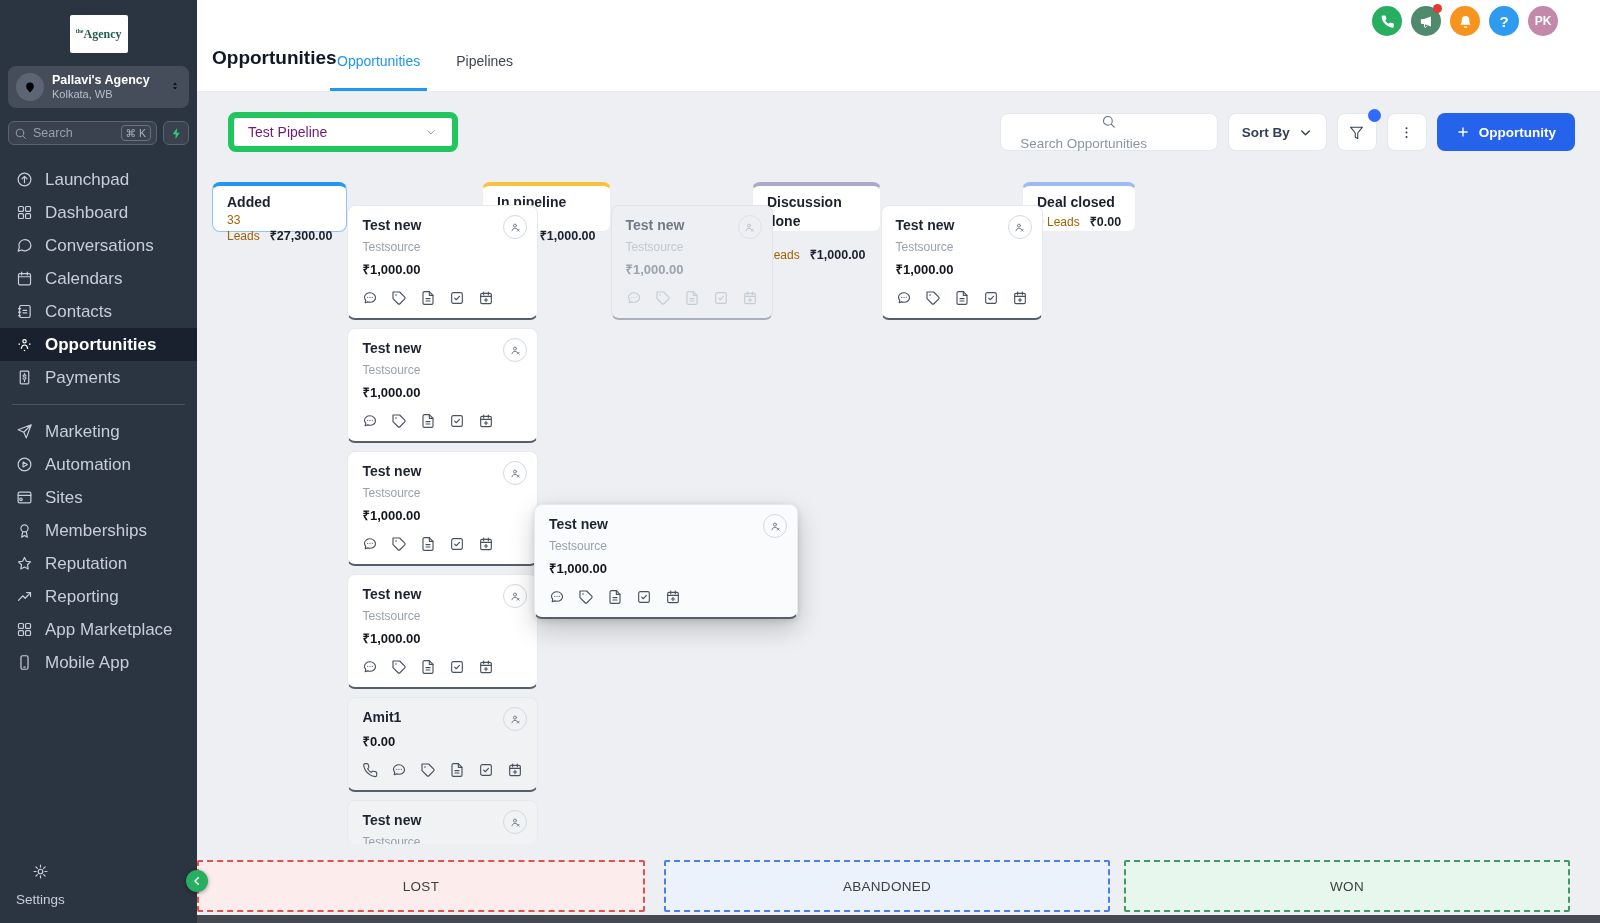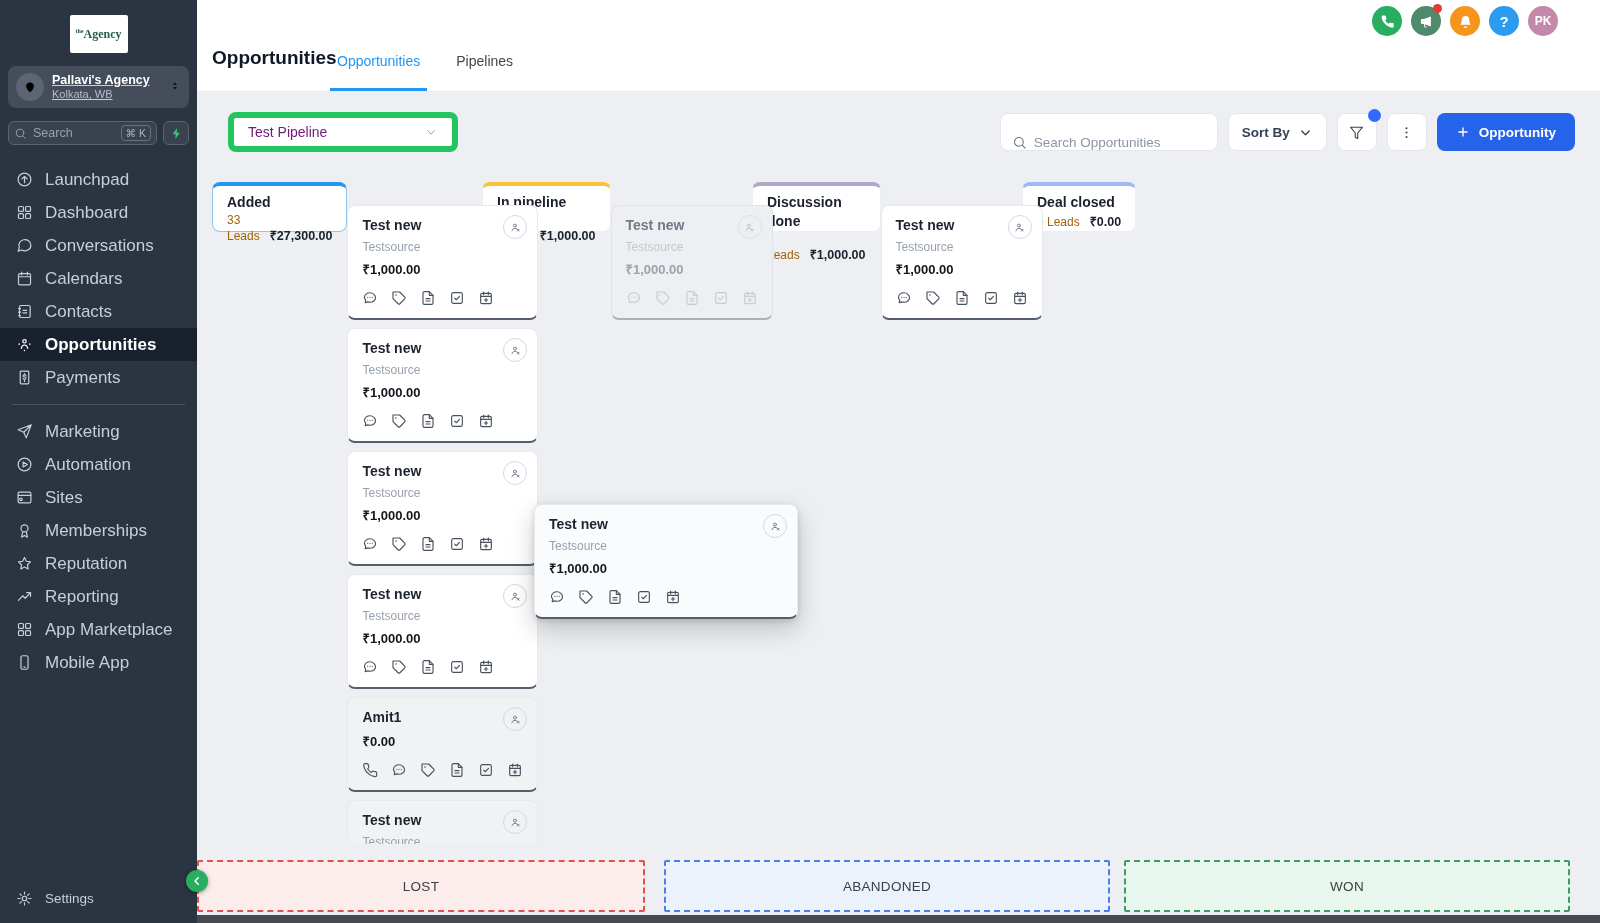--- a/index.html
+++ b/index.html
@@ -8,21 +8,21 @@
   .app { position:relative; width:1600px; height:923px; }
 
   
   .sidebar { position:absolute; left:0; top:0; width:197px; height:923px;
              background:#2b3441; color:#c7ced8; z-index:5; }
   .logo-box { width:58px; height:38px; background:#fff; border-radius:2px;
               margin:15px auto 0; display:flex; align-items:center; justify-content:center; }
   .logo-box .lg { font-family:"Liberation Serif", serif; font-weight:bold; color:#265c4f; font-size:12px; }
   .logo-box .lg-pre { font-family:"Liberation Serif", serif; color:#265c4f; font-size:6px; vertical-align:super; }
   .switcher { margin:13px 8px 0; height:42px; background:#454d5a; border-radius:8px;
-              display:flex; align-items:center; gap:8px; padding:0 8px; cursor:pointer;text-decoration:underline; }
+              display:flex; align-items:center; gap:8px; padding:0 8px; cursor:pointer; }
   .sw-avatar { width:28px; height:28px; border-radius:50%; background:#5d6574; color:#e8ecf1;
                display:flex; align-items:center; justify-content:center; flex:none; }
   .sw-avatar svg { width:14px; height:14px; }
   .sw-text { flex:1; min-width:0; }
   .sw-name { font-size:12.5px; font-weight:bold; color:#fff; line-height:15px; }
   .sw-loc { font-size:11px; color:#b6bec9; line-height:13px; }
   .sw-chev { color:#cfd5de; } .sw-chev svg { width:12px; height:12px; }
 
   .searchrow { margin:13px 8px 0; display:flex; gap:6px; }
   .sb-search { flex:1; height:24px; background:#3a4250; border:1px solid #5b6372; border-radius:6px;
@@ -34,21 +34,21 @@
              color:#2ecc71; display:flex; align-items:center; justify-content:center; cursor:pointer; }
   .boltbtn .ic { width:13px; height:13px; }
 
   nav { margin-top:18px; }
   .nav-item { height:33px; display:flex; align-items:center; gap:12px; padding:0 16px;
               font-size:17px; cursor:pointer; }
   .nav-item .ic { width:17px; height:17px; flex:none; }
   .nav-item.active { background:#19212e; color:#ffffff; font-weight:bold; }
   .nav-divider { border-top:1px solid #4a525f; margin:10px 12px; }
   .settings-row { position:absolute; left:16px; bottom:16px; display:flex; align-items:center;
-                  gap:12px; font-size:13.5px; cursor:pointer; color:#c7ced8; }
+                  gap:12px; font-size:13.5px; cursor:pointer; color:#c7ced8;flex-direction:column; }
   .settings-row .ic { width:17px; height:17px; }
 
   .collapse-btn { position:absolute; left:186px; top:870px; width:22px; height:22px; border:none;
                   border-radius:50%; background:#27ae60; color:#fff; z-index:9; cursor:pointer;
                   display:flex; align-items:center; justify-content:center; box-shadow:0 1px 4px rgba(0,0,0,.4); }
   .collapse-btn .ic { width:12px; height:12px; }
 
   
   .main { position:absolute; left:197px; top:0; width:1403px; height:923px; }
   .topbar { position:relative; height:92px; background:#fff; border-bottom:1px solid #e8eaed; }
@@ -65,21 +65,21 @@
   .qbtn.qhelp { font-size:15px; }
 
   .board { position:absolute; top:92px; left:0; right:0; bottom:0; background:#edeff2; overflow:hidden; }
   .toolbar { display:flex; justify-content:space-between; padding:20px 25px 0 31px; }
   .pipe-select { width:230px; height:40px; background:#fff; border:6px solid #22c55e; border-radius:8px;
                  display:flex; align-items:center; justify-content:space-between; padding:0 14px;
                  font-size:14px; color:#701a75; cursor:pointer; }
   .pipe-select .ic { width:14px; height:14px; color:#98a2b3; }
   .toolbar-right { display:flex; gap:10px; align-items:center; }
   .opp-search { width:218px; height:38px; background:#fff; border:1px solid #e4e7ec; border-radius:8px;
-                display:flex; align-items:flex-end; gap:7px; padding:0 11px; }
+                display:flex; align-items:center; gap:7px; padding:0 11px;flex-direction:column; }
   .opp-search .ic { width:15px; height:15px; color:#667085; flex:none; }
   .opp-search input { border:none; outline:none; flex:1; font-size:13.5px; color:#344054;
                       font-family:"Liberation Sans", sans-serif; background:transparent; }
   .opp-search input::placeholder { color:#8a94a3; }
   .tb-btn { height:38px; background:#fff; border:1px solid #e4e7ec; border-radius:8px; cursor:pointer;
             display:flex; align-items:center; justify-content:center; gap:8px; font-size:13.5px;
             font-weight:bold; color:#344054; padding:0 13px; position:relative; }
   .tb-btn .ic { width:15px; height:15px; }
   .tb-btn.icon-only { width:40px; padding:0; }
   .tb-btn .blue-dot { position:absolute; top:-5px; right:-5px; width:13px; height:13px; border-radius:50%; background:#2f6bff; }

